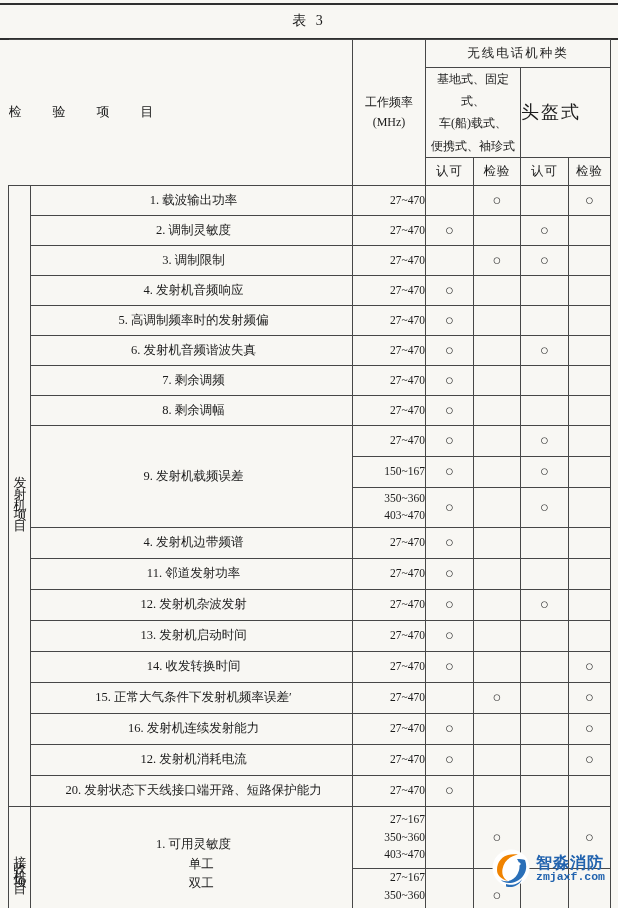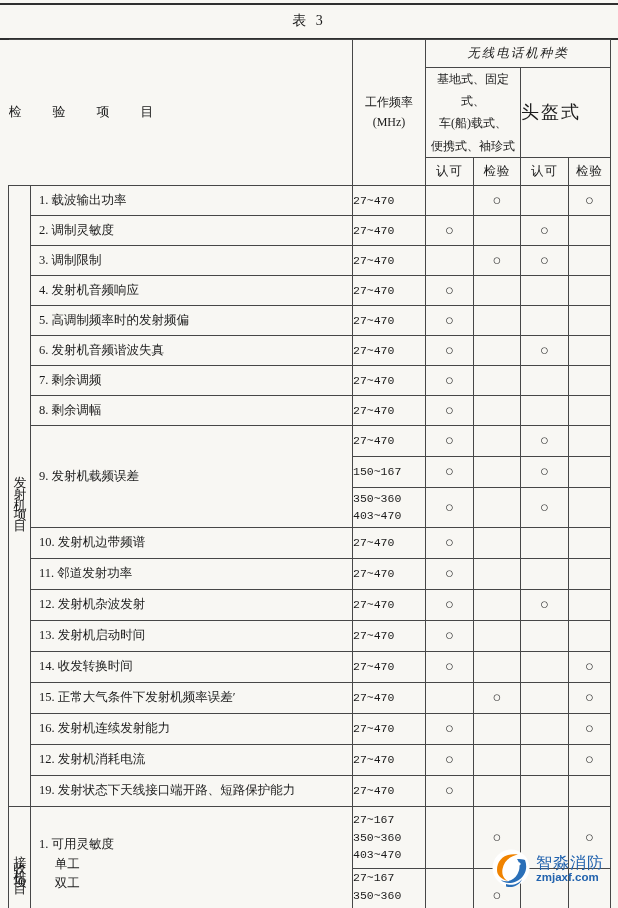--- a/index.html
+++ b/index.html
@@ -23,56 +23,56 @@
     width: 602px; border-collapse: collapse; table-layout: fixed;
   }
   td, th {
     border: 1px solid #474747;
     padding: 0; font-weight: normal; vertical-align: middle;
     overflow: hidden;
   }
   
   th.items-head { border-left: none; font-size: 13px; letter-spacing: 9px; text-align: left; }
   th.freq-head { font-size: 12px; text-align: center; white-space: pre-line; line-height: 1.7; }
-  th.group-head { font-size: 12.5px; text-align: center; letter-spacing: 2px; font-style: italic; }
+  th.group-head { font-size: 12.5px; text-align: center; letter-spacing: 2px; }
   th.type-a { font-size: 12px; white-space: pre-line; line-height: 1.85; }
   th.type-b { font-size: 18px; text-align: left; letter-spacing: 2px; }
   th.sub-head { font-size: 12.5px; letter-spacing: 1px; margin-top: 44px; }
   td.cat { text-align: center; }
   td.cat .vtext {
     writing-mode: vertical-rl; text-orientation: upright;
     letter-spacing: 11px; font-size: 13px;
     display: inline-block; line-height: 20px;
   }
   td.cat .vtext.rx { letter-spacing: 7px; }
   td.item {
-    font-size: 12.5px; text-align: left;
+    font-size: 12.5px; text-align: center;
     padding: 1px 4px 1px 8px; white-space: pre-line; line-height: 1.55;
   }
   td.freq {
-    font-size: 11.5px; text-align: left;
+    font-size: 11.5px; text-align: right;
     white-space: pre-line; line-height: 1.5;
-    font-family: Liberation Mono, monospace;
+    font-family: Liberation Serif, serif;
   }
   td.mark { font-size: 14.5px; text-align: center; color: #2b2b2b; }
   tr.h28 { height: 28px; } tr.h72 { height: 72px; }
   tr.h30 { height: 30px; } tr.h31 { height: 31px; }
   tr.h40 { height: 40px; } tr.h62 { height: 62px; } tr.h54 { height: 54px; }
   .watermark {
     position: absolute; left: 492px; top: 848px;
     display: flex; align-items: center; gap: 4px;
   }
   .wm-logo { width: 40px; height: 42px; flex: 0 0 auto; }
   .wm-texts { display: flex; flex-direction: column; line-height: 1.1; }
   .wm-name {
     font-family: "Liberation Sans", sans-serif;
-    font-size: 16px; font-weight: 400; letter-spacing: 1px;
+    font-size: 16px; font-weight: 700; letter-spacing: 1px;
   }
   .wm-site {
-    font-family: Liberation Sans, sans-serif;
+    font-family: Liberation Mono, monospace;
     font-size: 11.5px; font-weight: 700;
   }
 </style>
 </head>
 <body>
 
 <div class="page">
   <div class="rule rule-top"></div>
   <div class="doc-title">表 3</div>
   <div class="rule rule-mid"></div>
@@ -190,21 +190,21 @@
     </tr>
     <tr class="h40">
       <td class="freq">350~360
 403~470</td>
       <td class="mark">○</td>
       <td class="mark"></td>
       <td class="mark">○</td>
       <td class="mark"></td>
     </tr>
     <tr class="h31">
-      <td class="item">10.  发射机边带频谱</td>
+      <td class="item">4.  发射机边带频谱</td>
       <td class="freq">27~470</td>
       <td class="mark">○</td>
       <td class="mark"></td>
       <td class="mark"></td>
       <td class="mark"></td>
     </tr>
     <tr class="h31">
       <td class="item">11.  邻道发射功率</td>
       <td class="freq">27~470</td>
       <td class="mark">○</td>
@@ -254,21 +254,21 @@
     </tr>
     <tr class="h31">
       <td class="item">12.  发射机消耗电流</td>
       <td class="freq">27~470</td>
       <td class="mark">○</td>
       <td class="mark"></td>
       <td class="mark"></td>
       <td class="mark">○</td>
     </tr>
     <tr class="h31">
-      <td class="item">19.  发射状态下天线接口端开路、短路保护能力</td>
+      <td class="item">20.  发射状态下天线接口端开路、短路保护能力</td>
       <td class="freq">27~470</td>
       <td class="mark">○</td>
       <td class="mark"></td>
       <td class="mark"></td>
       <td class="mark"></td>
     </tr>
 
     <tr class="h62">
       <td class="cat" rowspan="2"><div class="vtext rx">接收机项目</div></td>
       <td class="item" rowspan="2">1.  可用灵敏度

